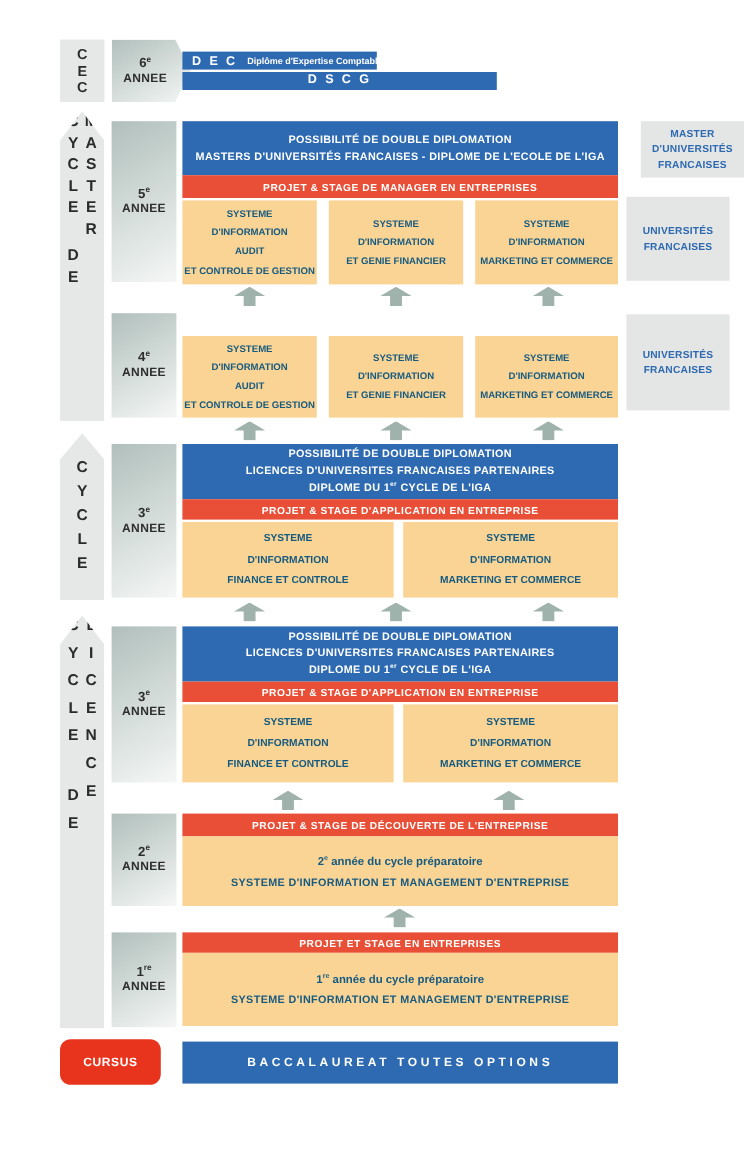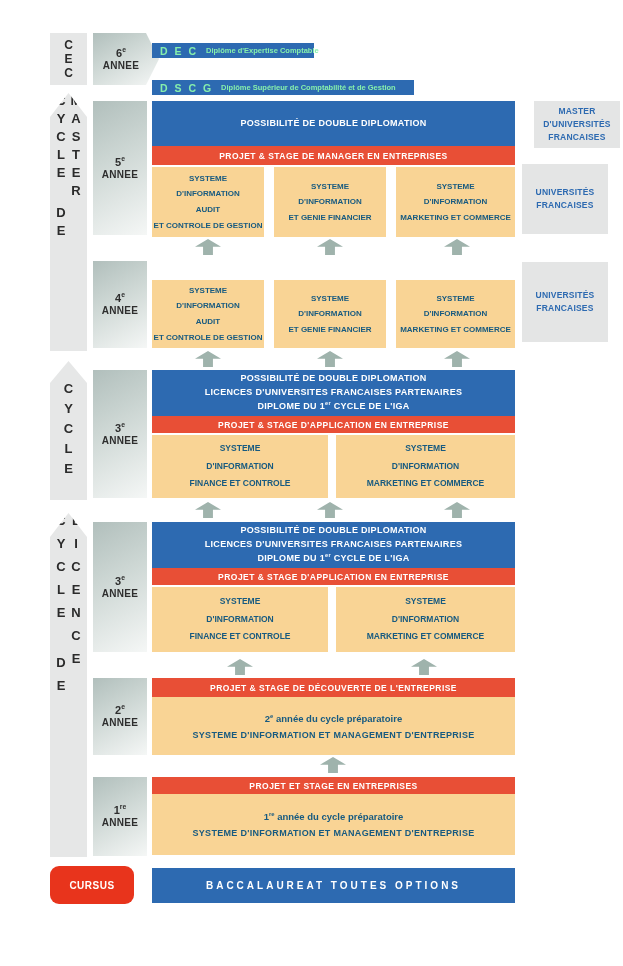--- a/index.html
+++ b/index.html
@@ -43,21 +43,21 @@
             align-items:center;justify-content:center;text-align:center;gap:6px;}
   .prep-line1{font-size:9.5px;font-weight:bold;}
   .prep-line2{font-size:9px;font-weight:bold;letter-spacing:.3px;}
 
   
   .right-gray{background:#e4e5e5;color:#2d6ab1;font-weight:bold;font-size:8.5px;
               text-align:center;display:flex;align-items:center;justify-content:center;
               line-height:1.55;letter-spacing:.2px;}
 
   
-  .pill-bar{background:#2d6ab1;color:#86efac;display:flex;align-items:center;
+  .pill-bar{background:#2d6ab1;color:#ffffff;display:flex;align-items:center;
             padding:0 8px;gap:8px;white-space:nowrap;}
   .pill-abbr{font-size:10.5px;font-weight:bold;letter-spacing:2px;}
   .pill-name{font-size:7.5px;font-weight:bold;}
 
   
   .up-arrow{width:26px;height:16px;background:#9fb3ac;
             clip-path:polygon(50% 0,100% 48%,69% 48%,69% 100%,31% 100%,31% 48%,0 48%);}
 
   
   .cursus{background:#e8341c;color:#fff;font-weight:bold;font-size:10px;
@@ -76,36 +76,37 @@
     <span class="vtext" style="font-size:12px;">CEC</span>
   </div>
   <div class="yearbox tip-right abs" style="left:93px;top:33px;width:66px;height:52px;padding-right:10px;">
     <div class="yearnum"><span>6</span><sup>e</sup></div>
     <div class="yearword">ANNEE</div>
   </div>
   <div class="pill-bar abs" style="left:152px;top:43px;width:162px;height:15px;">
     <span class="pill-abbr">D E C</span>
     <span class="pill-name">Diplôme d'Expertise Comptable</span>
   </div>
-  <div class="pill-bar abs" style="left:152px;top:80px;width:262px;height:15px;">
+  <div class="pill-bar abs" style="left:152px;top:60px;width:262px;height:15px;flex-direction:column;">
     <span class="pill-abbr">D S C G</span>
     <span class="pill-name">Diplôme Supérieur de Comptabilité et de Gestion</span>
   </div>
 
   <div class="varrow abs" style="left:50px;top:93px;width:37px;height:258px;clip-path:polygon(50% 0,100% 24px,100% 100%,0 100%,0 24px);">
     <span class="vtext" style="letter-spacing:3px;">CYCLE DE MASTER</span>
   </div>
 
   <div class="yearbox abs" style="left:93px;top:101px;width:54px;height:134px;">
     <div class="yearnum"><span>5</span><sup>e</sup></div>
     <div class="yearword">ANNEE</div>
   </div>
 
   <div class="blue-banner abs" style="left:152px;top:101px;width:363px;height:45px;">
     <div>POSSIBILITÉ DE DOUBLE DIPLOMATION</div>
+    <div>MASTERS D'UNIVERSITÉS FRANCAISES  -  DIPLOME DE L'ECOLE DE L'IGA</div>
   </div>
   <div class="red-banner abs" style="left:152px;top:146px;width:363px;height:19px;">PROJET &amp; STAGE DE MANAGER EN ENTREPRISES</div>
 
   <div class="track track-sm pre abs" style="left:152px;top:167px;width:112px;height:70px;">SYSTEME
 D'INFORMATION
 AUDIT
 ET CONTROLE DE GESTION</div>
   <div class="track track-sm pre abs" style="left:274px;top:167px;width:112px;height:70px;">SYSTEME
 D'INFORMATION
 ET GENIE FINANCIER</div>

